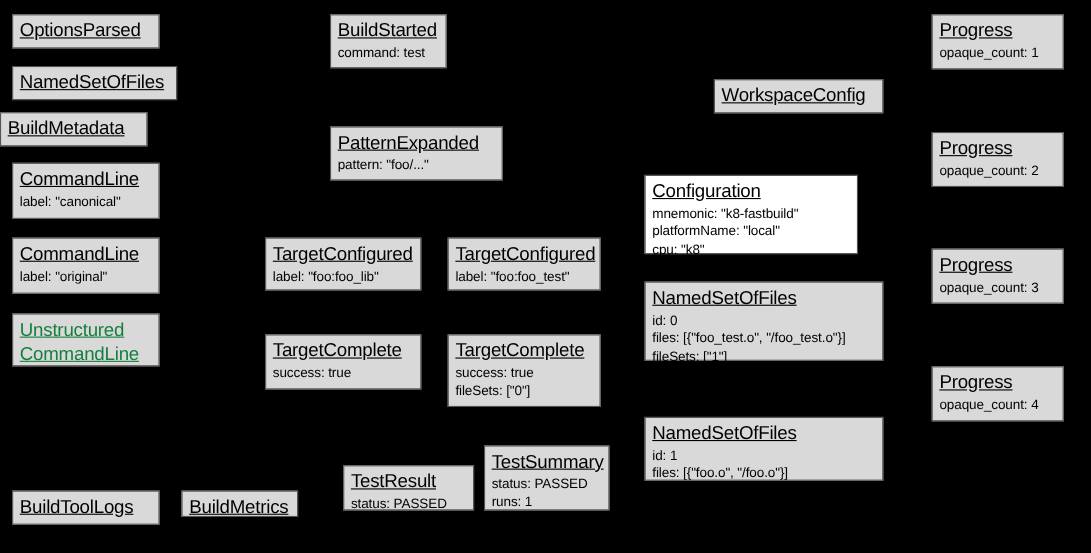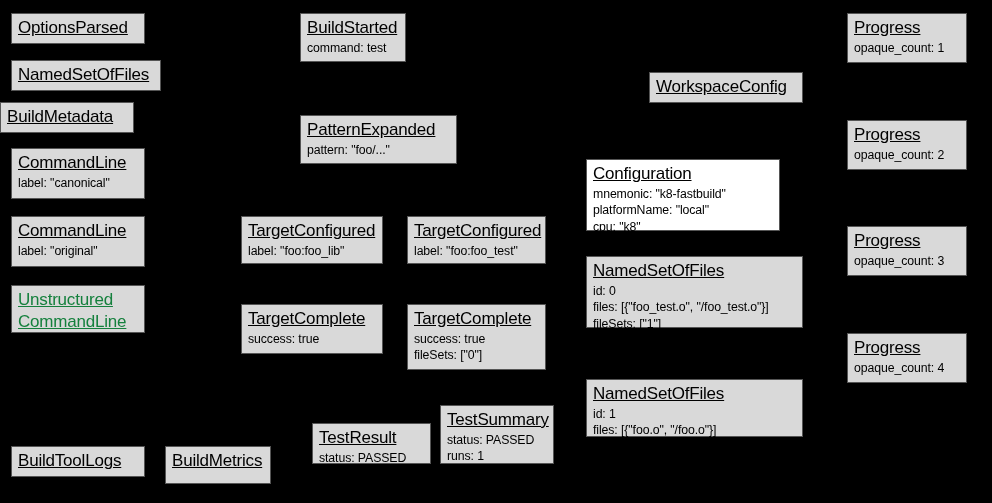--- a/index.html
+++ b/index.html
@@ -67,21 +67,21 @@
       <span class="node-title">CommandLine</span>
       <span class="node-field">label: "original"</span>
     </div>
     <div class="node" style="left: 11px; top: 285px; width: 134px; height: 48px; background: rgb(217, 217, 217); border-color: rgb(85, 85, 85); color: #15803d;">
       <span class="node-title">Unstructured
 CommandLine</span>
     </div>
     <div class="node" style="left: 11px; top: 446px; width: 134px; height: 31px; background: rgb(217, 217, 217); border-color: rgb(85, 85, 85); color: rgb(0, 0, 0);">
       <span class="node-title">BuildToolLogs</span>
     </div>
-    <div class="node" style="left: 165px; top: 446px; width: 106px; height: 38px; background: rgb(217, 217, 217); border-color: rgb(85, 85, 85); color: rgb(0, 0, 0);">
+    <div class="node" style="left: 165px; top: 446px; width: 106px; height: 24px; background: rgb(217, 217, 217); border-color: rgb(85, 85, 85); color: rgb(0, 0, 0);">
       <span class="node-title">BuildMetrics</span>
     </div>
     <div class="node" style="left: 300px; top: 13px; width: 106px; height: 49px; background: rgb(217, 217, 217); border-color: rgb(85, 85, 85); color: rgb(0, 0, 0);">
       <span class="node-title">BuildStarted</span>
       <span class="node-field">command: test</span>
     </div>
     <div class="node" style="left: 300px; top: 115px; width: 157px; height: 49px; background: rgb(217, 217, 217); border-color: rgb(85, 85, 85); color: rgb(0, 0, 0);">
       <span class="node-title">PatternExpanded</span>
       <span class="node-field">pattern: "foo/..."</span>
     </div>

